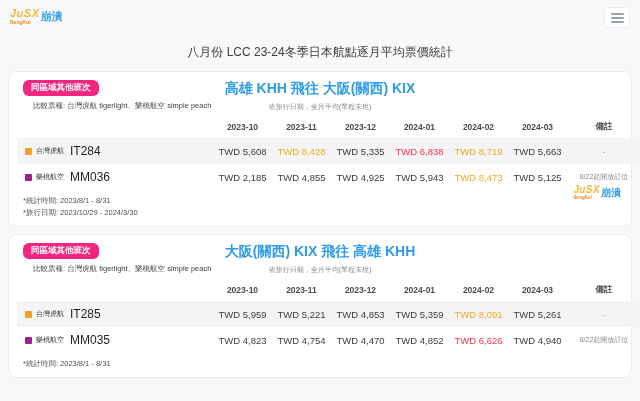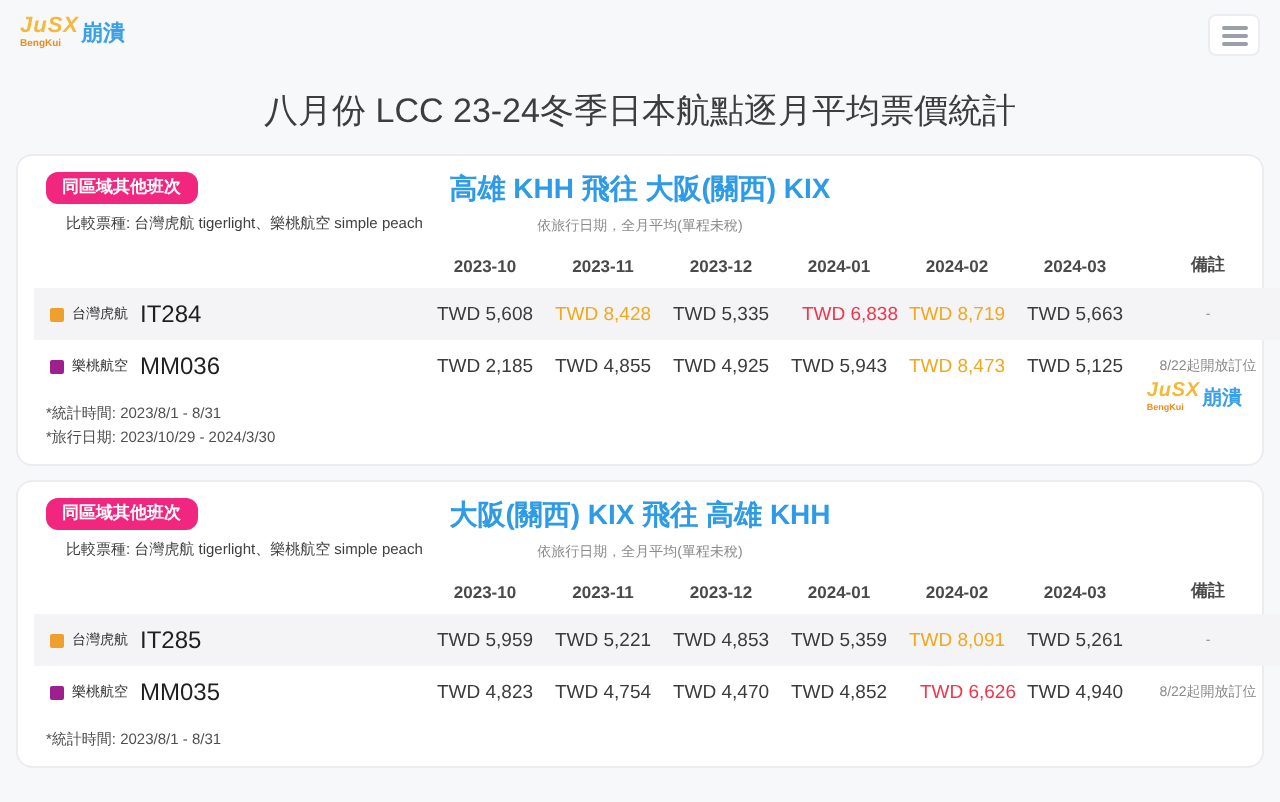--- a/index.html
+++ b/index.html
@@ -8,21 +8,21 @@
   .topbar { position:relative; height:36px; }
   .logo { position:absolute; left:10px; top:8px; display:flex; align-items:flex-start; gap:1px; cursor:pointer; }
   .logo .en-wrap { display:flex; flex-direction:column; line-height:1; }
   .logo .en { font-size:11px; font-weight:800; font-style:italic; color:#F5B83A; letter-spacing:.5px; }
   .logo .sub { font-size:5px; font-weight:700; color:#F08C1E; margin-top:1px; }
   .logo .zh { font-size:11px; font-weight:800; color:#3AA0E8; margin-top:1px; }
   .menu-btn { position:absolute; right:10px; top:7px; width:26px; height:21px; background:#fff;
     border:1px solid #ededf1; border-radius:4px; display:flex; flex-direction:column;
     justify-content:center; align-items:center; gap:2px; cursor:pointer; }
   .menu-btn span { display:block; width:13px; height:2px; background:#9aa0a8; border-radius:1px; }
-  .page-title { text-align:center; font-size:17px; font-weight:500; color:#3d3d3d; margin:8px 0 10px; }
+  .page-title { text-align:center; font-size:12px; font-weight:500; color:#3d3d3d; margin:8px 0 10px; }
   .card { position:relative; width:624px; margin:0 auto 7px; background:#fff;
     border:1px solid #ececf0; border-radius:8px; padding:6px 8px 7px; }
   .card-head { position:relative; min-height:32px; }
   .badge { position:absolute; left:6px; top:2px; background:#F0267F; color:#fff; font-size:8.5px;
     font-weight:700; padding:2px 8px; border-radius:6px; cursor:pointer; }
   .route-title { text-align:center; color:#2E9BE6; font-size:14px; font-weight:700; padding-top:2px; }
   .route-sub { text-align:center; color:#8b8b8b; font-size:7px; margin-top:4px; }
   .compare-note { position:absolute; left:6px; top:23px; font-size:7.5px; color:#3f3f3f;padding-left:10px; }
   table { width:100%; border-collapse:collapse; table-layout:fixed; margin-top:6px; }
   col.c-airline { width:196px; } col.c-month { width:59px; } col.c-remark { width:74px; }
@@ -30,21 +30,21 @@
   tbody tr { height:26px; }
   tbody tr.alt { background:#f4f4f6; }
   td { text-align:center; vertical-align:middle; }
   .airline-cell { display:flex; align-items:center; gap:4px; padding-left:8px; }
   .sq { width:7px; height:7px; border-radius:1px; flex:0 0 auto; }
   .sq-tiger { background:#EF9F2C; } .sq-peach { background:#9E1F8E; }
   .airline-name { font-size:7px; color:#333; }
   .flight-no { font-size:12px; font-weight:500; color:#1f1f1f; margin-left:2px; }
   .price { font-size:9.5px; color:#3b3b3b; }
   .price[data-state="orange"] { color:#F2A81D; }
-  .price[data-state="red"] { color:#F0364C;text-align:right; }
+  .price[data-state="red"] { color:#F0364C; }
   .remark { font-size:7px; color:#8a8a8a; }
   .footnotes { margin-top:5px; padding-left:6px; }
   .footnotes .fn { font-size:7.5px; color:#4f4f4f; line-height:12px; }
   .fn-exclude { display:flex; align-items:flex-end; gap:3px; margin-top:2px; height:16px; }
   .fn-exclude .hl { font-size:13px; color:#E53238; font-weight:500; line-height:13px; }
   .watermark { position:absolute; right:10px; display:flex; align-items:flex-start; gap:1px; }
   .watermark .en-wrap { display:flex; flex-direction:column; line-height:1; }
   .watermark .en { font-size:10px; font-weight:800; font-style:italic; color:#F5B83A; letter-spacing:.4px; }
   .watermark .sub { font-size:4.5px; font-weight:700; color:#F08C1E; margin-top:1px; }
   .watermark .zh { font-size:10px; font-weight:800; color:#3AA0E8; margin-top:1px; }

